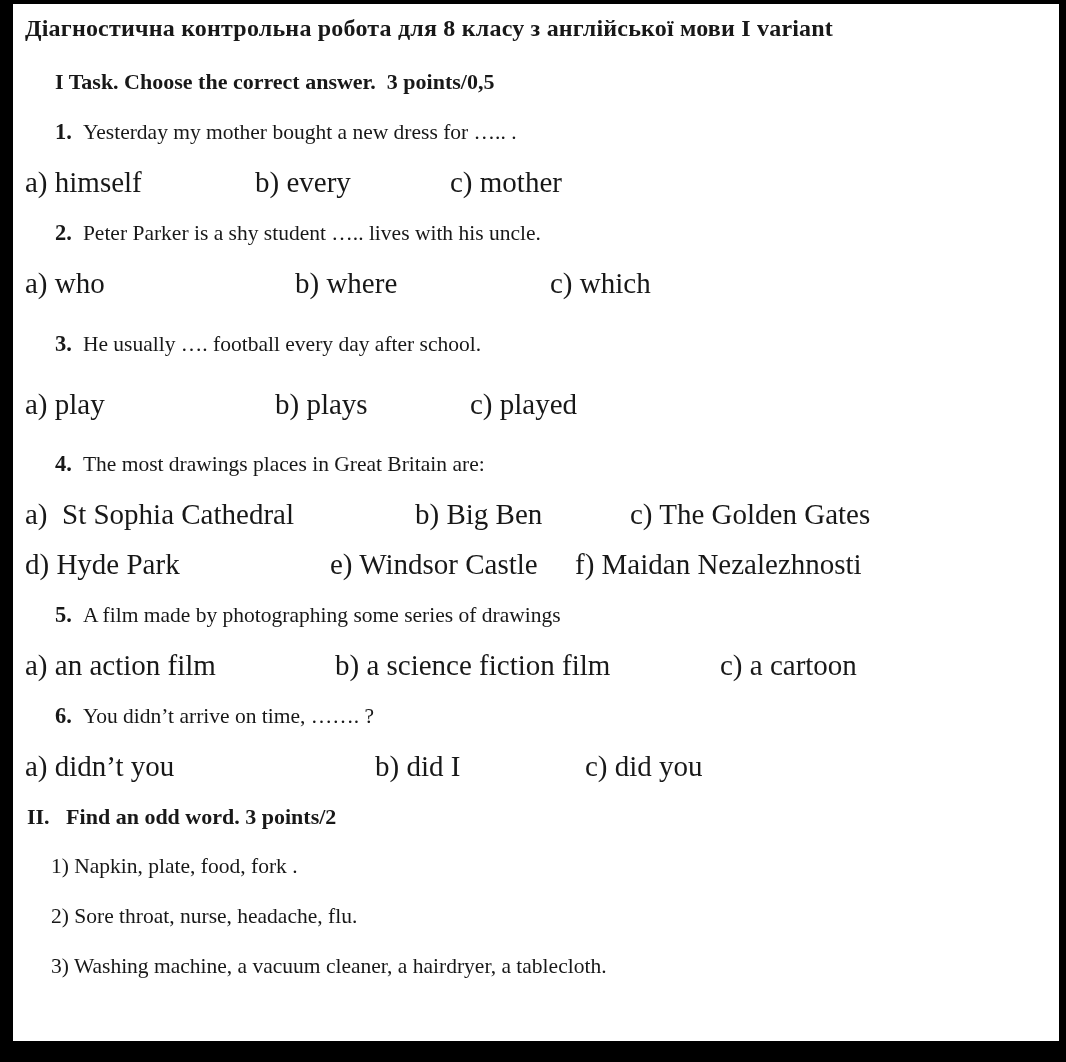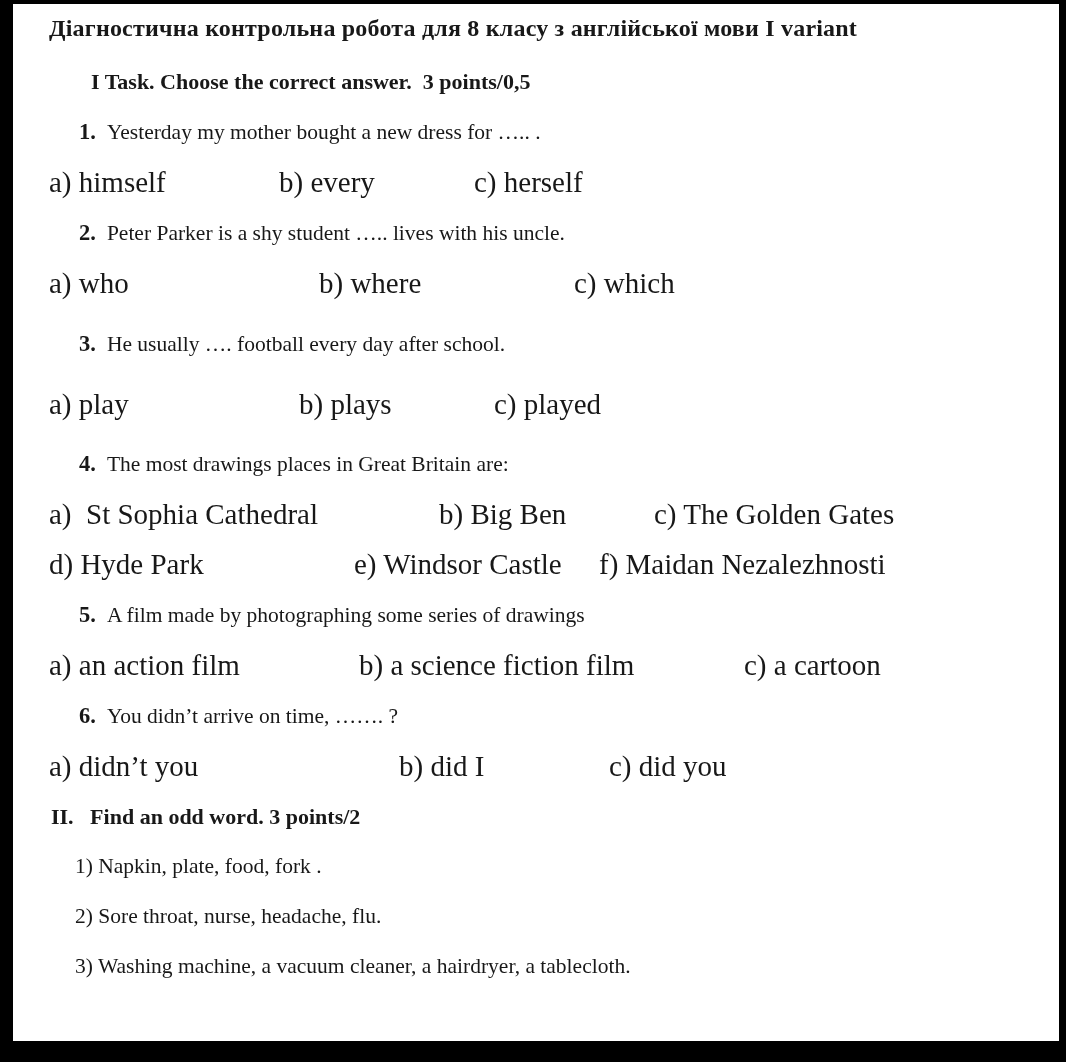--- a/index.html
+++ b/index.html
@@ -11,35 +11,35 @@
     font-family: "Liberation Serif", serif;
   }
   .page {
     position: absolute;
     top: 4px;
     left: 13px;
     right: 7px;
     bottom: 21px;
     background: #ffffff;
     color: #181818;
-    padding: 10px 6px 0 36px;
+    padding: 10px 6px 0 12px;
     box-sizing: border-box;
     overflow: hidden;
   }
   p { margin: 0 0 21px 0; font-size: 21.5px; line-height: 29px; }
   .doc-title {
     font-size: 24px;
     font-weight: bold;
     margin-bottom: 24px;
     white-space: pre-wrap;
     letter-spacing: 0.2px;
   }
   .task-header {
     font-weight: bold;
-    margin-left: 42px;
+    margin-left: 30px;
     white-space: pre-wrap;
     font-size: 22px;
     font-family: Liberation Serif, serif;
   }
   .question { margin-left: 30px; white-space: pre-wrap; }
   .question b { margin-right: 11px; font-size: 22.5px; }
   .opt-row { display: flex; margin: 0 0 21px 0; font-size: 29px; line-height: 29px; }
   .opt-row span { white-space: pre; }
 
   .q1 span:nth-child(1) { width: 230px; }
@@ -74,21 +74,21 @@
 <div class="page">
 
   <p class="doc-title">Діагностична контрольна робота для 8 класу з англійської мови I variant</p>
 
   <p class="task-header">I Task. Choose the correct answer.  3 points/0,5</p>
 
   <p class="question"><b>1.</b><span>Yesterday my mother bought a new dress for ….. .</span></p>
   <div class="opt-row q1">
     <span>a) himself</span>
     <span>b) every</span>
-    <span>c) herself</span>
+    <span>c) mother</span>
   </div>
 
   <p class="question"><b>2.</b><span>Peter Parker is a shy student ….. lives with his uncle.</span></p>
   <div class="opt-row q2">
     <span>a) who</span>
     <span>b) where</span>
     <span>c) which</span>
   </div>
 
   <p class="question mt31"><b>3.</b><span>He usually …. football every day after school.</span></p>

